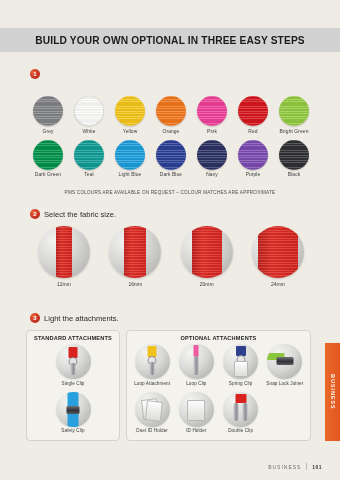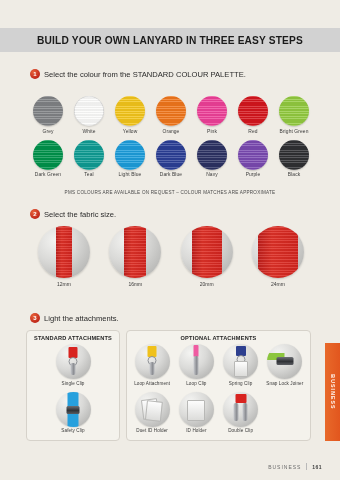--- a/index.html
+++ b/index.html
@@ -154,26 +154,25 @@
   }
   .footer .bar{width:.7px;height:7px;background:#b9b9b9;}
   .footer .pg{color:#3d3d3d;font-weight:bold;letter-spacing:.5px;}
 </style>
 </head>
 <body>
 
 <div class="page">
 
   <div class="header-band">
-    <div class="header-title">BUILD YOUR OWN LANYARD IN THREE EASY STEPS</div>
+    <div class="header-title">BUILD YOUR OWN OPTIONAL IN THREE EASY STEPS</div>
   </div>
 
   <div class="step" style="left:30px;top:69px;">
     <div class="step-badge">1</div>
-    <div class="step-text">Select the colour from the STANDARD COLOUR PALETTE.</div>
   </div>
 
   <div class="palette">
 
     <div class="pal-row">
       <div class="pal-cell">
         <div class="swatch" id="sw-0-0" style="background: rgb(128, 130, 133);"></div>
         <div class="pal-label">Grey</div>
       </div>
       <div class="pal-cell">

